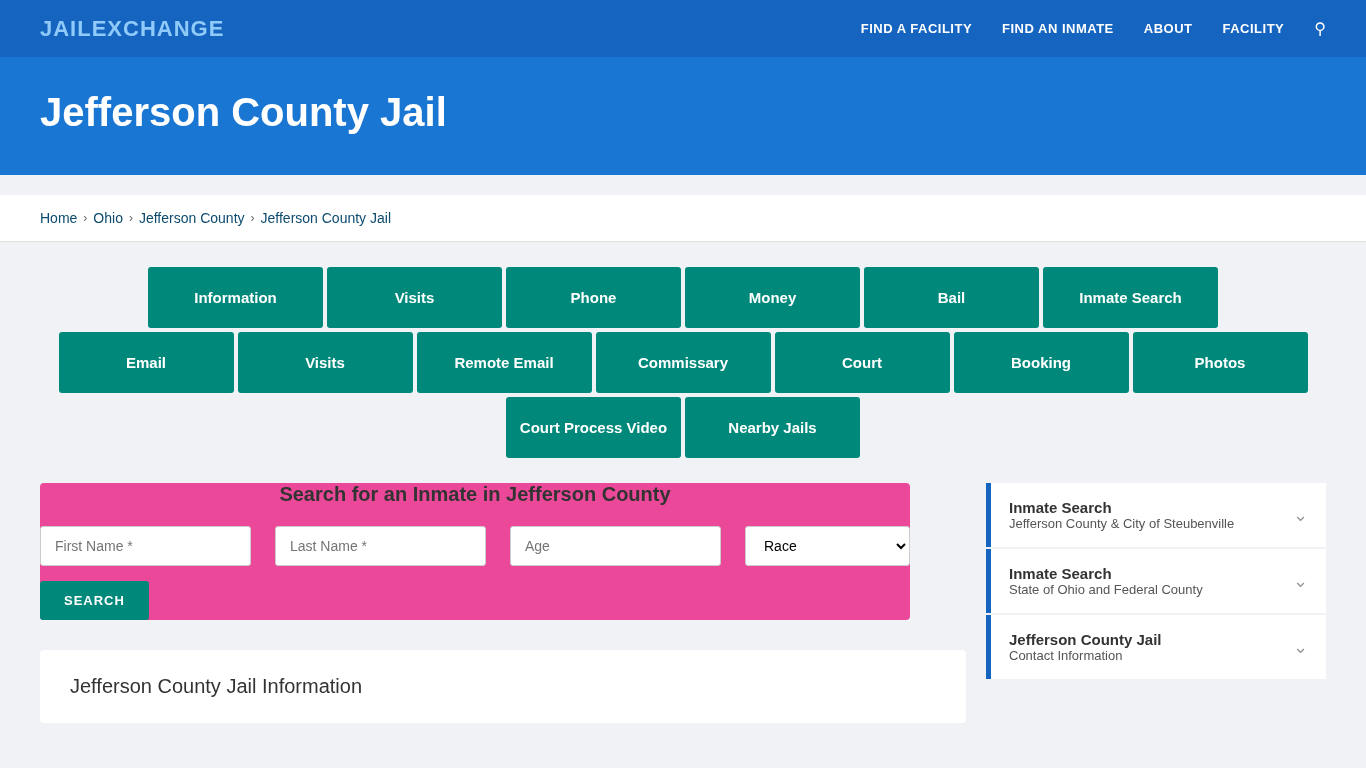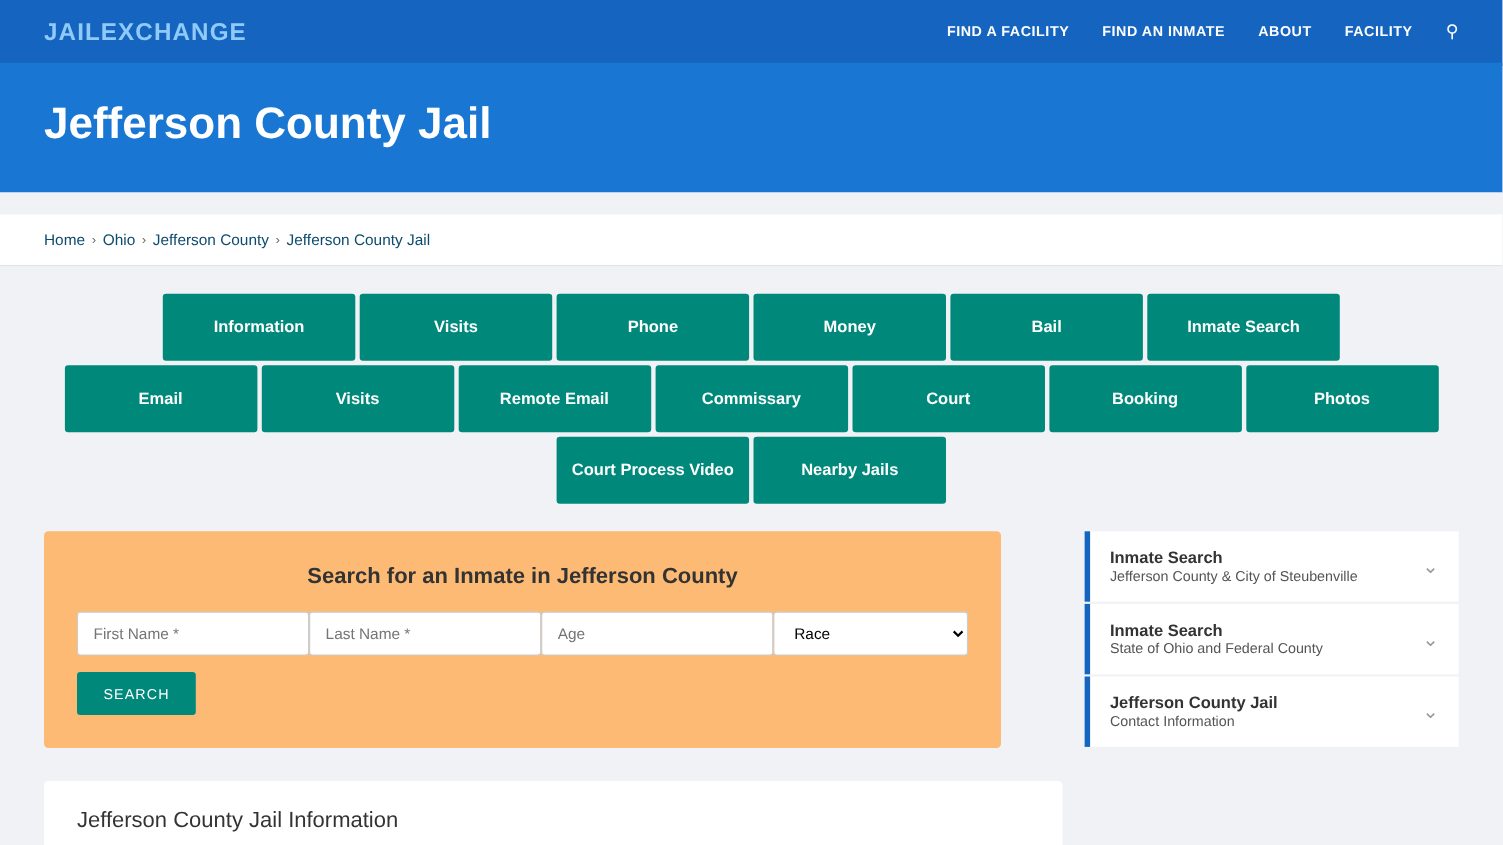--- a/index.html
+++ b/index.html
@@ -110,55 +110,54 @@
     }
 
     
     .bottom-section {
       display: flex;
       gap: 20px;
     }
 
     
     .search-box {
-      background: #fdba74;
-      padding: 30px;
+      background: #ec4899;
       border-radius: 4px;
       flex: 1;
       max-width: 870px;
     }
     .search-box h2 {
       text-align: center;
       font-size: 20px;
       font-weight: 700;
       margin-bottom: 20px;
     }
     .search-fields {
       display: flex;
-      gap: 0;
+      gap: 24px;
       margin-bottom: 15px;
     }
     .search-fields input, .search-fields select {
       padding: 10px 14px;
       border: 1px solid #ccc;
       border-radius: 3px;
       font-size: 14px;
       flex: 1;
     }
     .search-fields select {
       flex: 1.2;
       background: white;
     }
     .search-btn {
       background: #00897b;
       color: white;
       border: none;
       padding: 12px 24px;
       font-size: 13px;
-      font-weight: 400;
+      font-weight: 700;
       letter-spacing: 1px;
       cursor: pointer;
       border-radius: 3px;
       text-transform: uppercase;
     }
 
     
     .info-preview {
       background: white;
       padding: 25px 30px;

